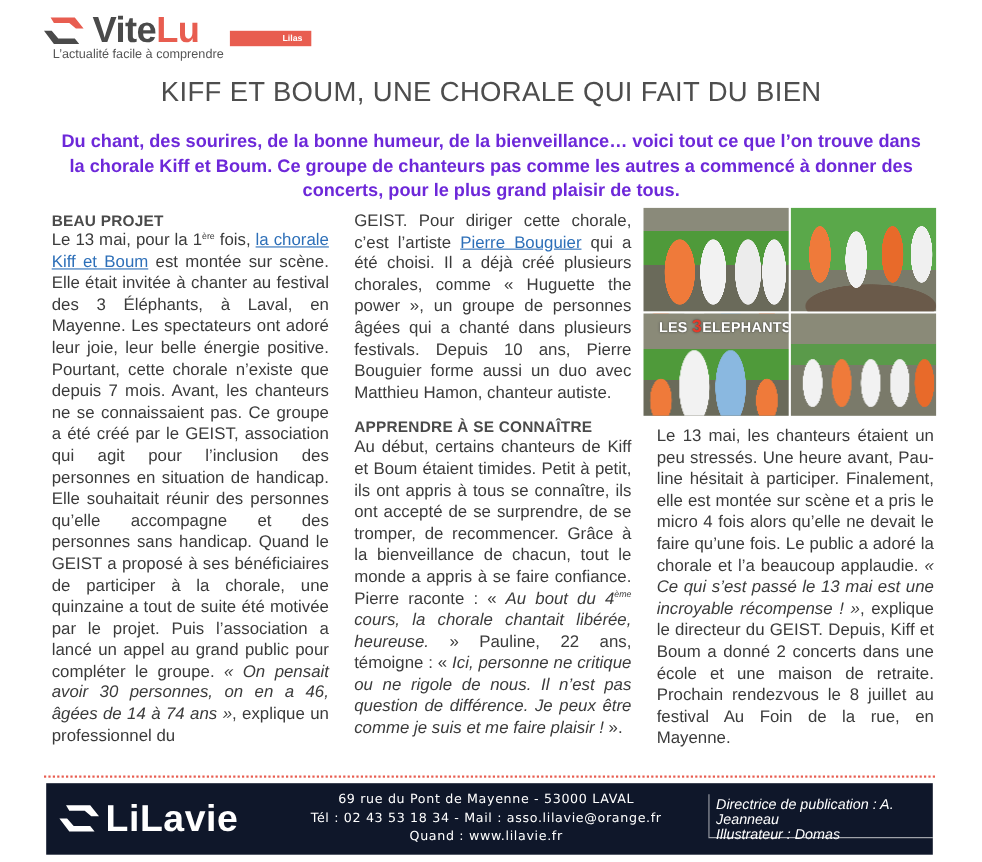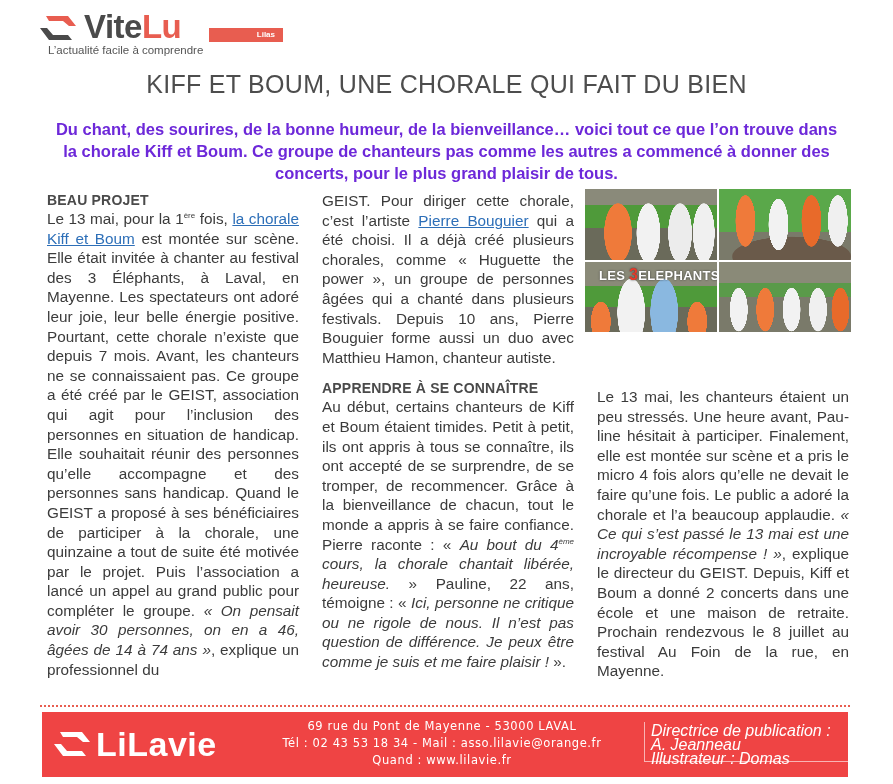--- a/index.html
+++ b/index.html
@@ -19,21 +19,21 @@
   .col { position: absolute; font-size: 15.3px; line-height: 19.6px; color: #3b3b3b; text-align: justify; hyphens: manual; }
   .col1 { left: 47px; top: 191px; width: 252px; }
   .col2 { left: 322px; top: 191px; width: 252px; }
   .col3 { left: 597px; top: 387px; width: 252px; }
   .subhead { font-size: 14px; font-weight: bold; color: #4a4a4a; letter-spacing: 0.2px; line-height: 18px; text-align: left; }
   .col2 .subhead { margin-top: 12px; }
   .col a { color: #2d6fb8; text-decoration: underline; }
   .col em { font-style: italic; }
   .col sup { font-size: 8px; vertical-align: 6px; line-height: 0; }
 
-  .photos { position: absolute; left: 585px; top: 189px; width: 266px; height: 143px; display: grid; grid-template-columns: 1fr 1fr; grid-template-rows: 1fr 1fr; gap: 2px; background: #fff; }
+  .photos { position: absolute; left: 585px; top: 189px; width: 266px; height: 189px; display: grid; grid-template-columns: 1fr 1fr; grid-template-rows: 1fr 1fr; gap: 2px; background: #fff; }
   .photo { position: relative; overflow: hidden; }
   .p1 { background:
       radial-gradient(ellipse 14px 30px at 25% 62%, #ef7a3a 0 98%, transparent 100%),
       radial-gradient(ellipse 12px 30px at 48% 62%, #f2f2f2 0 98%, transparent 100%),
       radial-gradient(ellipse 12px 30px at 72% 62%, #ececec 0 98%, transparent 100%),
       radial-gradient(ellipse 11px 30px at 90% 62%, #f0f0f0 0 98%, transparent 100%),
       linear-gradient(#8a8a7a 0 22%, #4f9a3a 22% 55%, #6a6a5a 55% 100%); }
   .p2 { background:
       radial-gradient(ellipse 10px 26px at 20% 45%, #ef7a3a 0 98%, transparent 100%),
       radial-gradient(ellipse 10px 26px at 45% 50%, #f2f2f2 0 98%, transparent 100%),
@@ -51,26 +51,26 @@
   .p3 .sign .n3 { color: #e53b2a; font-size: 16px; }
   .p4 { background:
       radial-gradient(ellipse 9px 22px at 15% 68%, #f2f2f2 0 98%, transparent 100%),
       radial-gradient(ellipse 9px 22px at 35% 68%, #ef7a3a 0 98%, transparent 100%),
       radial-gradient(ellipse 9px 22px at 55% 68%, #f2f2f2 0 98%, transparent 100%),
       radial-gradient(ellipse 9px 22px at 75% 68%, #f0f0f0 0 98%, transparent 100%),
       radial-gradient(ellipse 9px 22px at 92% 68%, #e86a2a 0 98%, transparent 100%),
       linear-gradient(#8a8a78 0 30%, #5a9a4a 30% 50%, #7a7a6a 50% 100%); }
 
   .dots { position: absolute; left: 40px; top: 705px; width: 810px; height: 0; border-top: 2px dotted #e85d50; }
-  .footer { position: absolute; left: 42px; top: 712px; width: 806px; height: 65px; background: #ef4444; color: #fff; }
+  .footer { position: absolute; left: 42px; top: 712px; width: 806px; height: 65px; background: #0f172a; color: #fff; }
   .footer-logo { position: absolute; left: 10px; top: 10px; width: 190px; height: 44px; }
   .footer-logo svg { position: absolute; left: 0; top: 8px; }
   .footer-logo-text { position: absolute; left: 44px; top: 0; font-size: 34px; font-weight: bold; letter-spacing: 0.5px; line-height: 44px; }
   .footer-address { position: absolute; left: 210px; top: 6px; width: 380px; text-align: center; font-family: "DejaVu Sans", sans-serif; font-size: 11.5px; line-height: 17px; letter-spacing: 0.6px; }
-  .footer-credits { position: absolute; left: 602px; top: 10px; width: 204px; height: 40px; border-left: 1px solid rgba(255,255,255,0.6); border-bottom: 1px solid rgba(255,255,255,0.6); padding: 2px 6px; font-size: 16px; font-style: italic; line-height: 14px; }
+  .footer-credits { position: absolute; left: 602px; top: 10px; width: 204px; height: 40px; border-left: 1px solid rgba(255,255,255,0.6); border-bottom: 1px solid rgba(255,255,255,0.6); padding: 2px 6px; font-size: 13px; font-style: italic; line-height: 14px; }
 </style>
 </head>
 <body>
 
 <div class="logo">
   <svg class="logo-mark" viewBox="0 0 40 28">
     <polygon points="8,2 30,2 38,12 31,12 25,7 11,7" fill="#e85d50"></polygon>
     <polygon points="2,14 9,14 15,21 30,21 34,26 11,26" fill="#4a4a4a"></polygon>
   </svg>
   <div class="logo-name"><span>Vite</span><span class="lu">Lu</span></div>

